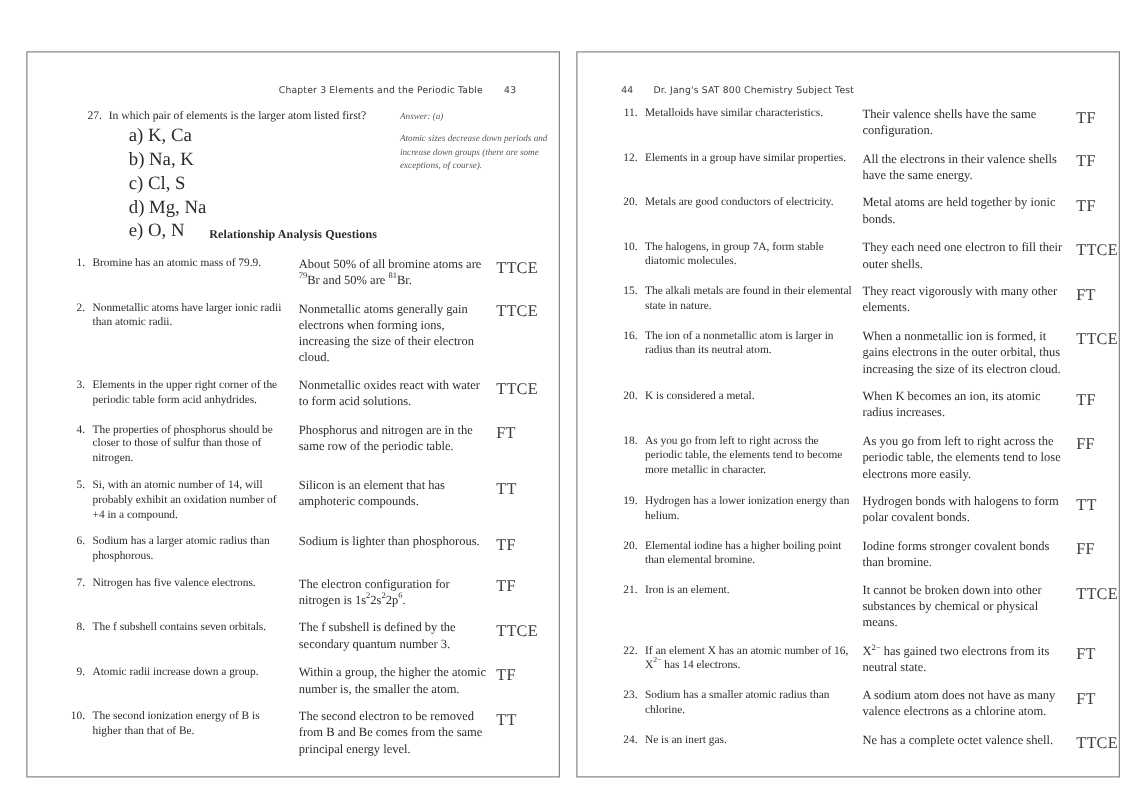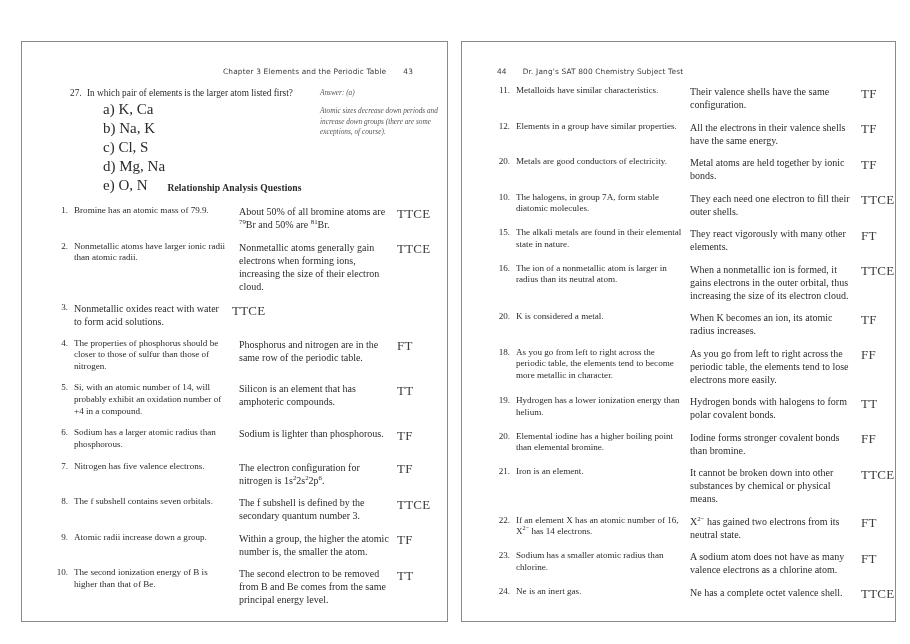--- a/index.html
+++ b/index.html
@@ -202,20 +202,21 @@
 
         <div class="ra-item">
           <div class="ra-num">2.</div>
           <div class="ra-stmt1">Nonmetallic atoms have larger ionic radii than atomic radii.</div>
           <div class="ra-stmt2">Nonmetallic atoms generally gain electrons when forming ions, increasing the size of their electron cloud.</div>
           <div class="ra-code">TTCE</div>
         </div>
 
         <div class="ra-item">
           <div class="ra-num">3.</div>
+          <div class="ra-stmt1">Elements in the upper right corner of the periodic table form acid anhydrides.</div>
           <div class="ra-stmt2">Nonmetallic oxides react with water to form acid solutions.</div>
           <div class="ra-code">TTCE</div>
         </div>
 
         <div class="ra-item">
           <div class="ra-num">4.</div>
           <div class="ra-stmt1">The properties of phosphorus should be closer to those of sulfur than those of nitrogen.</div>
           <div class="ra-stmt2">Phosphorus and nitrogen are in the same row of the periodic table.</div>
           <div class="ra-code">FT</div>
         </div>

